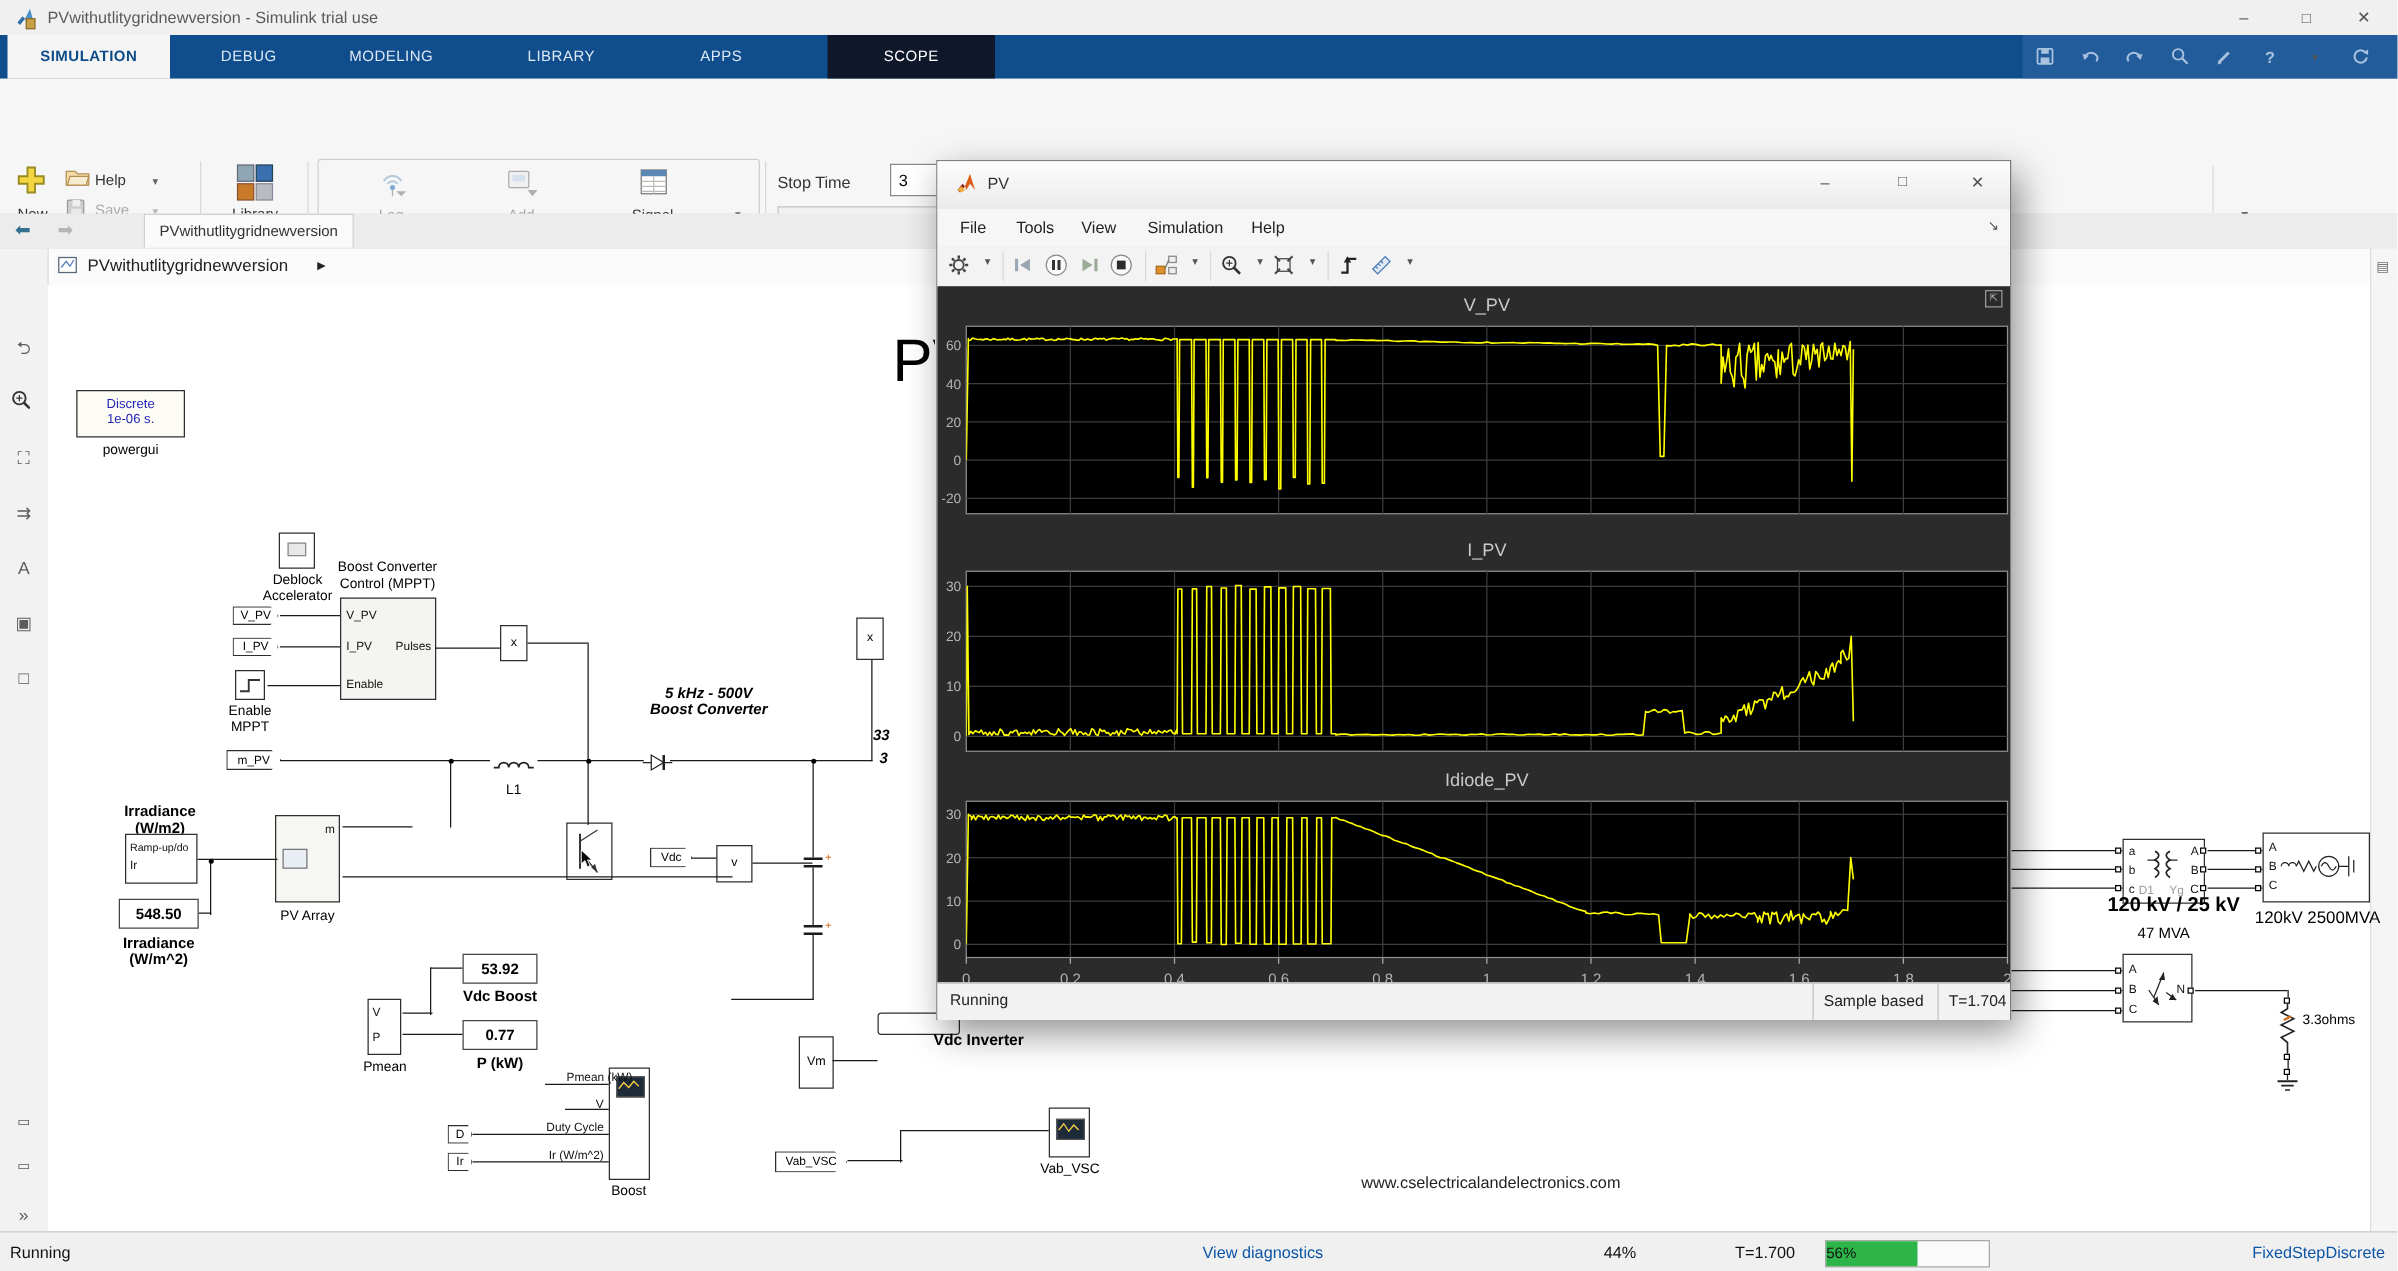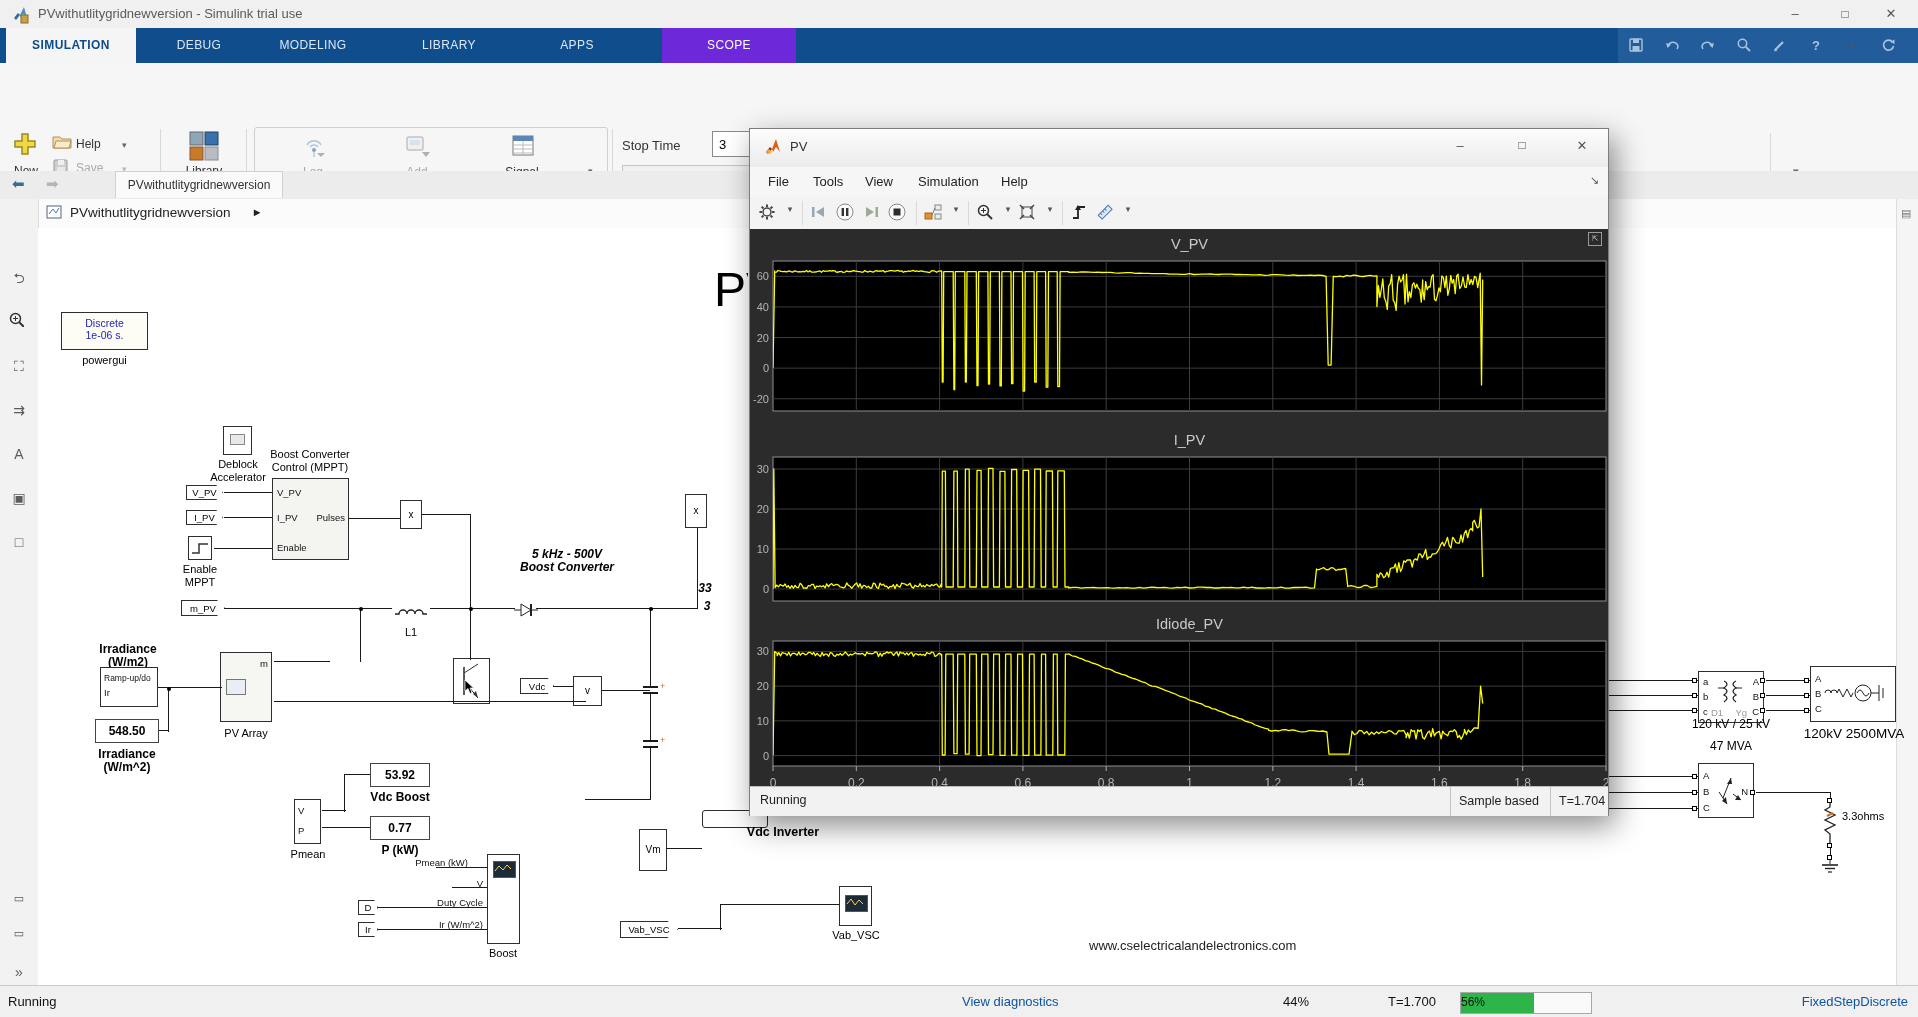--- a/index.html
+++ b/index.html
@@ -4,21 +4,21 @@
 <style>
 html,body{margin:0;padding:0}
 body{width:1918px;height:1017px;position:relative;font-family:"Liberation Sans",sans-serif;background:#fff;overflow:hidden}
 .abs{position:absolute}
 #titlebar{left:0;top:0;width:1918px;height:28px;background:#f0f0f0;border-bottom:1px solid #e2e2e2}
 #titlebar .t{position:absolute;left:38px;top:6px;font-size:13px;color:#5a5a5a}
 .winbtn{position:absolute;top:0;width:46px;height:28px;text-align:center;line-height:28px;color:#555;font-size:13px}
 #tabrow{left:0;top:28px;width:1918px;height:35px;background:#0f4d8c}
 .rtab{position:absolute;top:0;height:35px;line-height:35px;color:#dce8f4;font-size:12px;letter-spacing:.4px;text-align:center}
 .rtab.active{background:#f5f5f5;color:#0d4b88;font-weight:bold}
-.rtab.hl{background:#6d28d9;color:#fff}
+.rtab.hl{background:#0f172a;color:#fff}
 #quickbar{position:absolute;right:0;top:0;height:35px;width:300px;background:#225c9b}
 #ribbon{left:0;top:63px;width:1918px;height:108px;background:#f6f6f6;border-bottom:1px solid #d8d8d8}
 .sep{position:absolute;width:1px;background:#d9d9d9}
 .seclbl{position:absolute;font-size:10px;color:#8b8b8b;text-align:center;letter-spacing:.5px}
 .rlbl{position:absolute;font-size:12px;color:#333}
 .rlbl.dis{color:#ababab}
 .caret{position:absolute;font-size:9px;color:#666}
 .caret.dis{color:#b9b9b9}
 #stopinput{position:absolute;left:712px;top:68px;width:80px;height:24px;border:1px solid #8a8a8a;background:#fff;font-size:13px;padding:0 6px;font-family:inherit}
 #accel{position:absolute;left:622px;top:102px;width:172px;height:25px;background:#f1f1f1;border:1px solid #c4c4c4;color:#a2a2a2;font-size:12.5px;line-height:25px;padding-left:8px;box-sizing:border-box}
@@ -423,21 +423,21 @@
 <span class="lbl" style="left:283px;top:848px;width:50px">Pmean</span>
 
 <div class="abs blk" style="left:487px;top:854px;width:33px;height:90px">
     <span style="position:absolute;left:5px;top:6px;width:21px;height:15px;background:#1d2a38;border:1px solid #555">
       <svg width="19" height="13">
         <polyline points="1,9 5,4 9,8 13,3 17,7" stroke="#ffd24a" fill="none"></polyline>
       </svg>
     </span>
   </div>
 <span class="lbl" style="left:478px;top:947px;width:50px">Boost</span>
-<span class="ptxt" style="left:400px;top:858px;width:68px;text-align:right">Pmean (kW)</span>
+<span class="ptxt" style="left:438px;top:858px;width:68px;text-align:right">Pmean (kW)</span>
 <span class="ptxt" style="left:415px;top:879px;width:68px;text-align:right">V</span>
 <span class="ptxt" style="left:415px;top:898px;width:68px;text-align:right">Duty Cycle</span>
 <span class="ptxt" style="left:415px;top:920px;width:68px;text-align:right">Ir (W/m^2)</span>
 <span class="tag" style="left:358px;top:900px;width:20px;height:15px;line-height:14px">D</span>
 <span class="tag" style="left:358px;top:922px;width:20px;height:15px;line-height:14px">Ir</span>
 
 <div class="abs blk" style="left:639px;top:829px;width:28px;height:42px;font-size:10px;text-align:center;line-height:40px">Vm</div>
 <div class="abs blk" style="left:702px;top:810px;width:66px;height:18px;border-radius:3px"></div>
 <span class="lbl b" style="left:728px;top:826px;width:110px;font-size:12.5px">Vdc Inverter</span>
 
@@ -461,21 +461,21 @@
   <span class="ptxt" style="position:absolute;right:4px;top:35px">C</span>
   <span class="ptxt" style="left:12px;top:36px;color:#999">D1</span>
   <span class="ptxt" style="position:absolute;right:16px;top:36px;color:#999">Yg</span>
   <svg width="40" height="40" style="position:absolute;left:13px;top:3px">
       <path d="M12 6 q6 3 0 7 q6 3 0 7 q6 3 0 7" stroke="#222" fill="none" stroke-width="1.3"></path>
       <path d="M24 6 q-6 3 0 7 q-6 3 0 7 q-6 3 0 7" stroke="#222" fill="none" stroke-width="1.3"></path>
       <line x1="6" y1="13" x2="12" y2="13" stroke="#222"></line>
       <line x1="24" y1="13" x2="30" y2="13" stroke="#222"></line>
     </svg>
 </div>
-<span class="lbl b" style="left:1686px;top:718px;width:90px;font-weight:normal;font-size:12px">120 kV / 25 kV</span>
+<span class="lbl b" style="left:1686px;top:718px;width:90px;font-weight:bold;font-size:16px">120 kV / 25 kV</span>
 <span class="lbl b" style="left:1686px;top:740px;width:90px;font-weight:normal;font-size:12px">47 MVA</span>
 
 <div class="abs blk" style="left:1810px;top:666px;width:86px;height:56px;border-width:1.5px">
   <span class="ptxt" style="left:4px;top:7px">A</span>
   <span class="ptxt" style="left:4px;top:22px">B</span>
   <span class="ptxt" style="left:4px;top:37px">C</span>
   <svg width="70" height="30" style="position:absolute;left:12px;top:12px">
       <path d="M2 14 a3 3 0 0 1 6 0 a3 3 0 0 1 6 0" stroke="#222" fill="none"></path>
       <polyline points="14,14 16,10 20,18 24,10 28,18 30,14" stroke="#222" fill="none"></polyline>
       <circle cx="40" cy="14" r="8" stroke="#222" fill="none"></circle>

